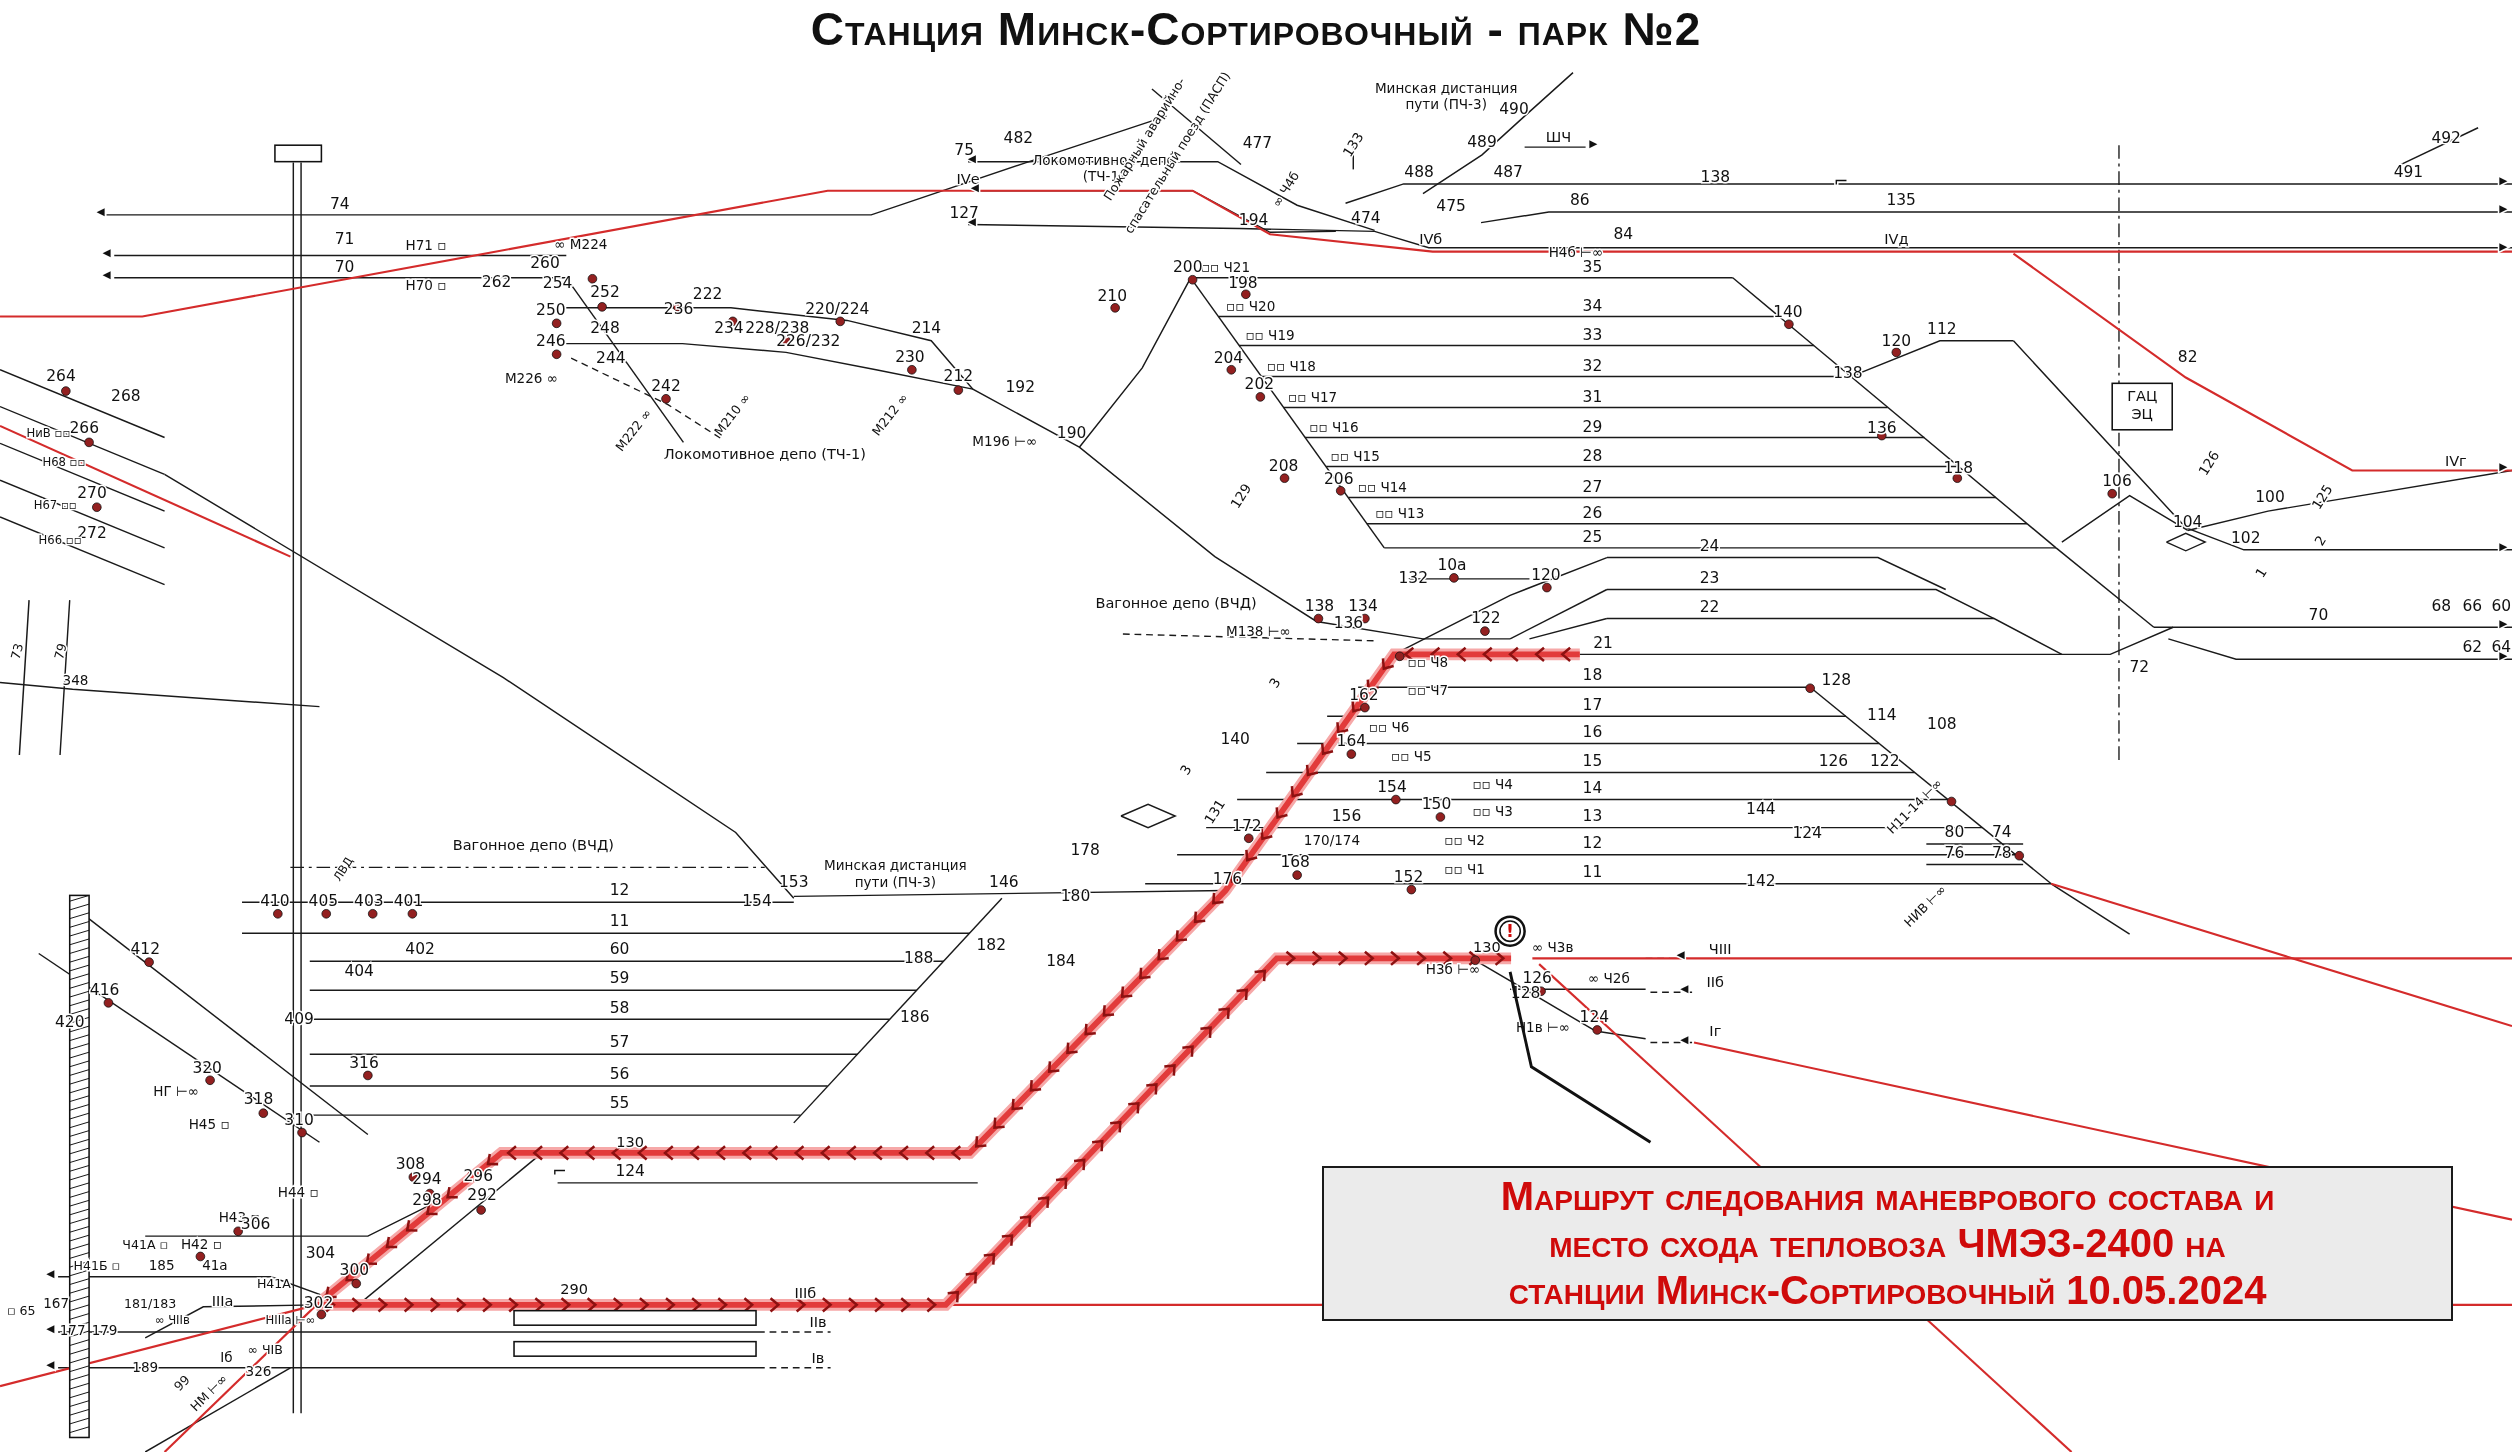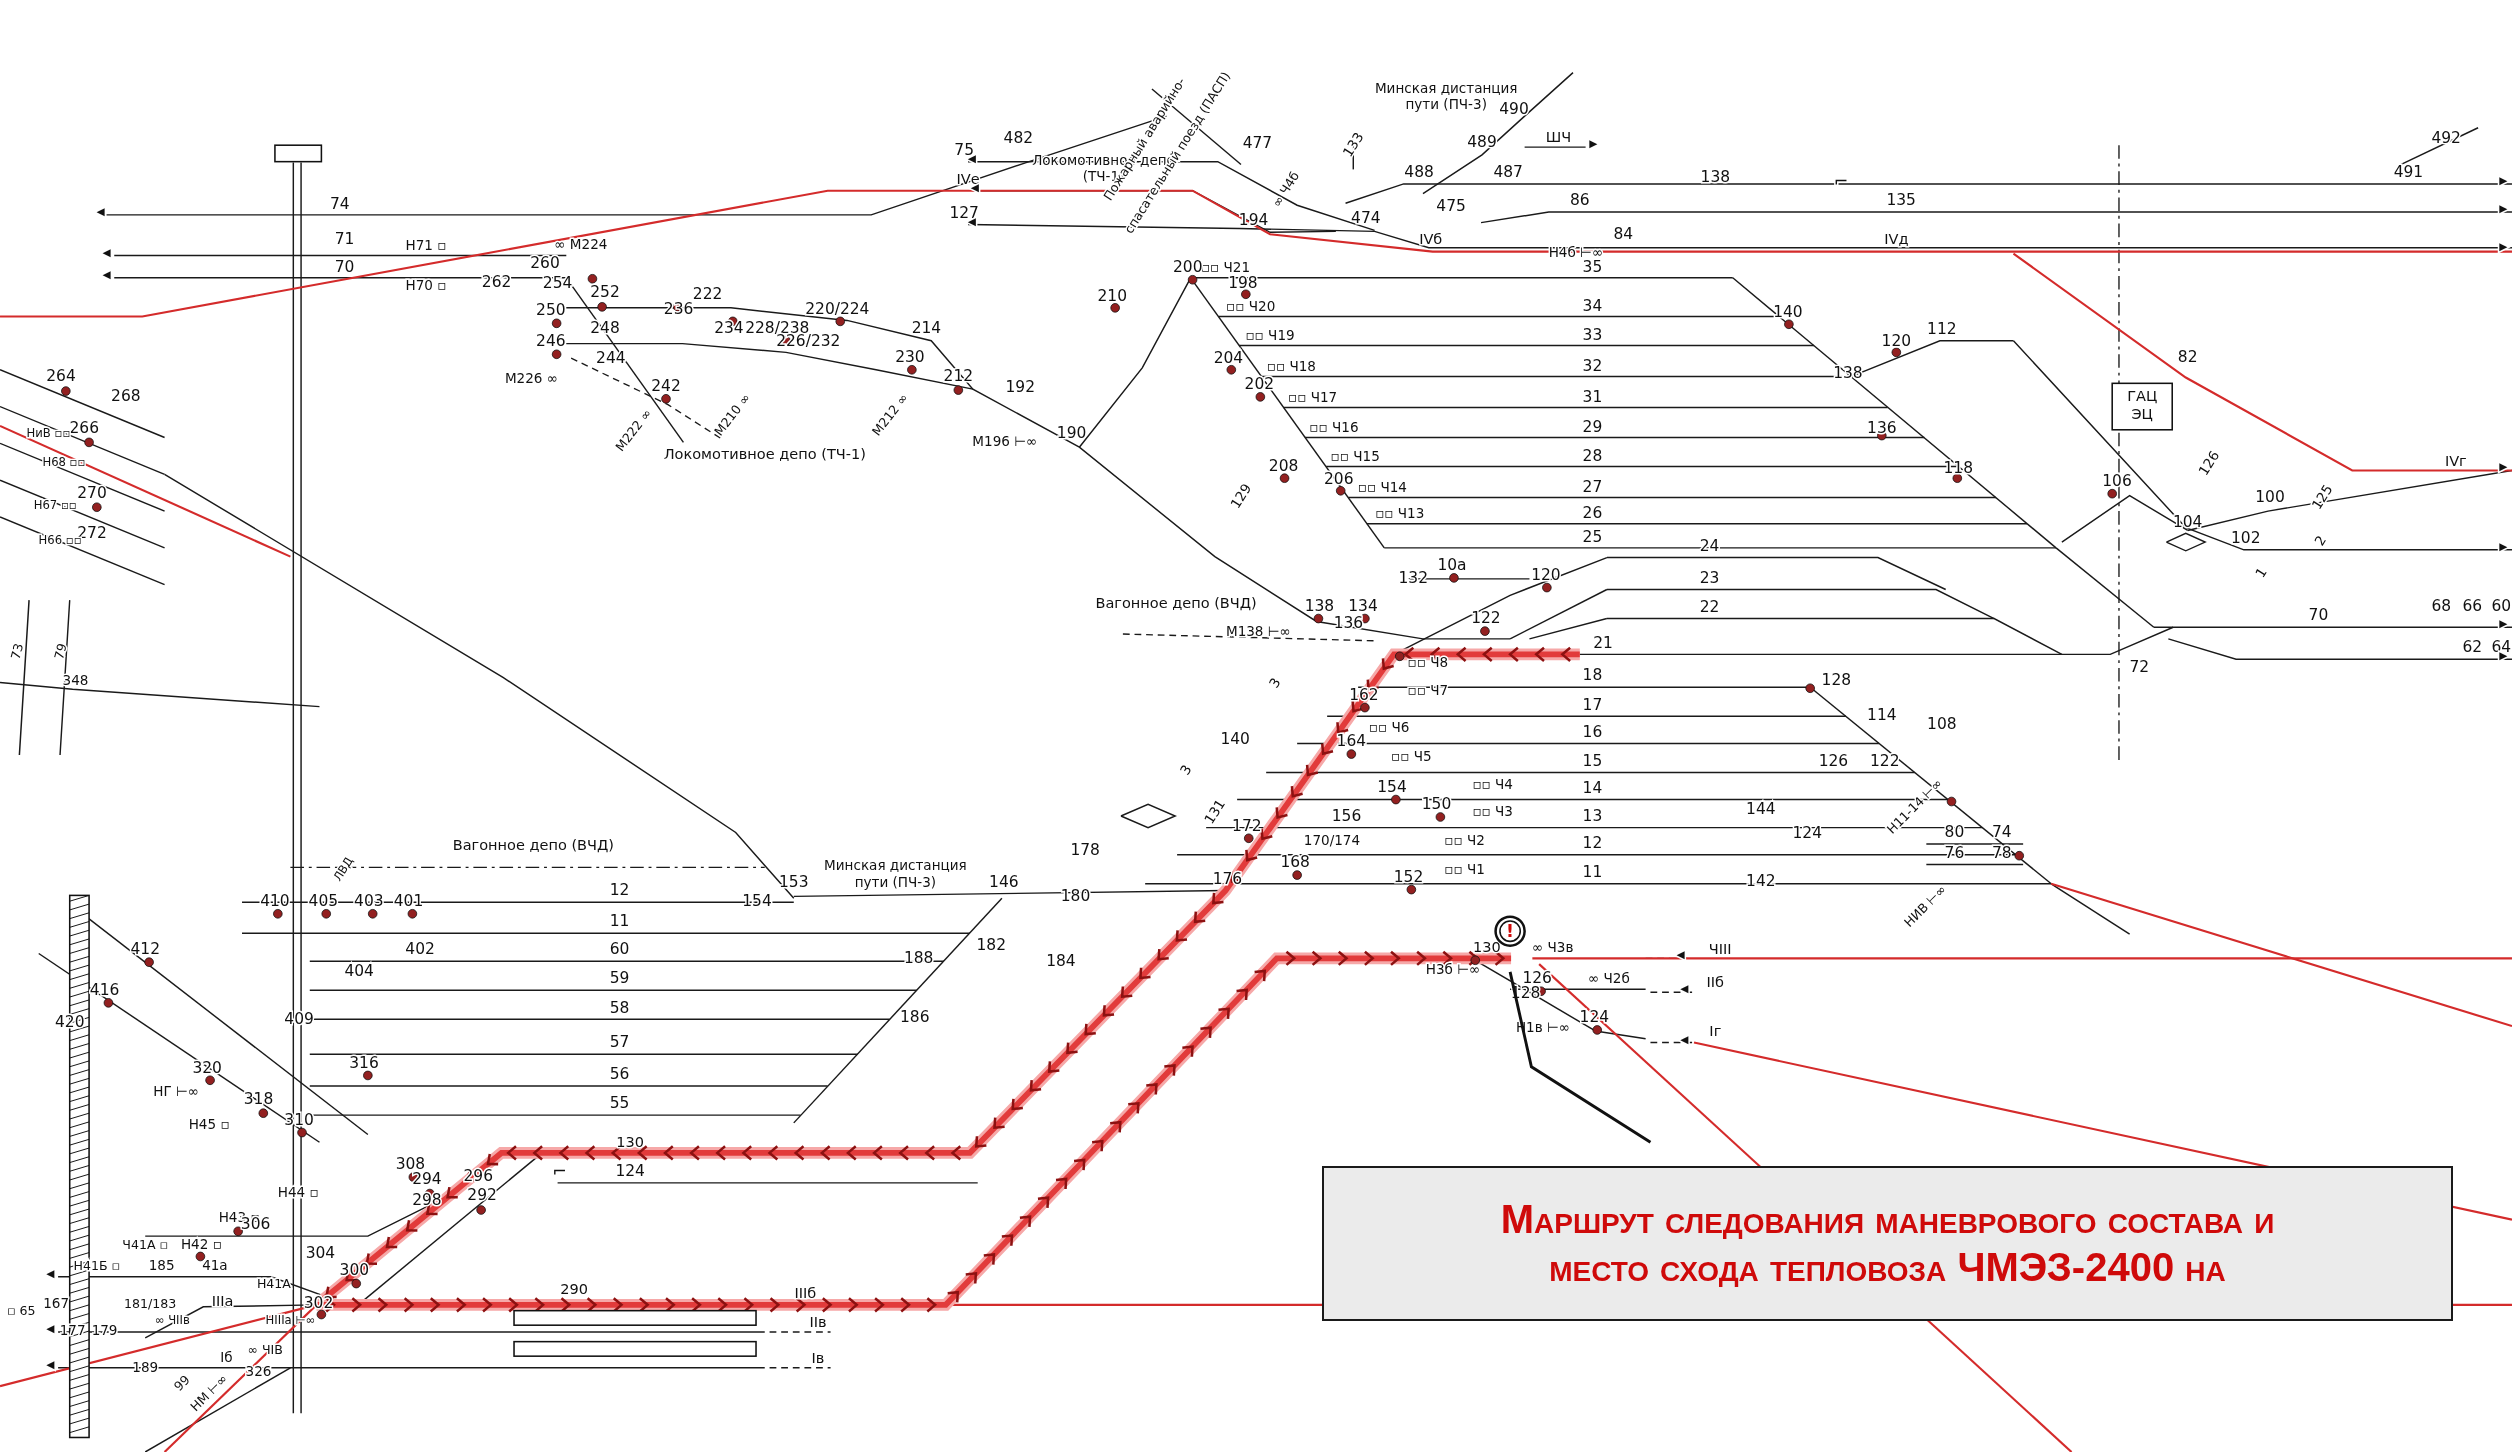--- a/index.html
+++ b/index.html
@@ -678,18 +678,20 @@
         <text x="1902" y="193" class="lbl" font-size="18">⌐</text>
         <text x="578" y="1216" class="lbl" font-size="18">⌐</text>
       </g>
       <g>
         <polyline points="1560,1004 1582,1102 1705,1180" fill="none" stroke="#111" stroke-width="3"></polyline>
         <circle cx="1560" cy="962" r="15" fill="#fff" stroke="#111" stroke-width="2.6"></circle>
         <circle cx="1560" cy="962" r="10.5" fill="none" stroke="#111" stroke-width="1.6"></circle>
         <text x="1560" y="968" text-anchor="middle" font-size="18" font-weight="bold" fill="#cf0a0a">!</text>
       </g>
     </svg>
+  <div class="page-title">Станция Минск-Сортировочный - парк №2</div>
   <div class="annotation">
     <div>Маршрут следования маневрового состава и</div>
     <div>место схода тепловоза ЧМЭЗ-2400 на</div>
+    <div>станции Минск-Сортировочный 10.05.2024</div>
   </div>
 </div>
 
 
 </body></html>

